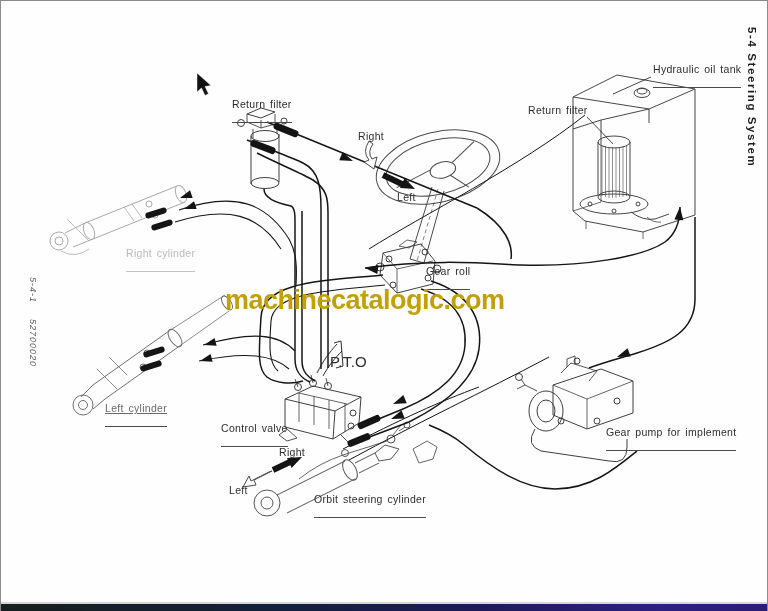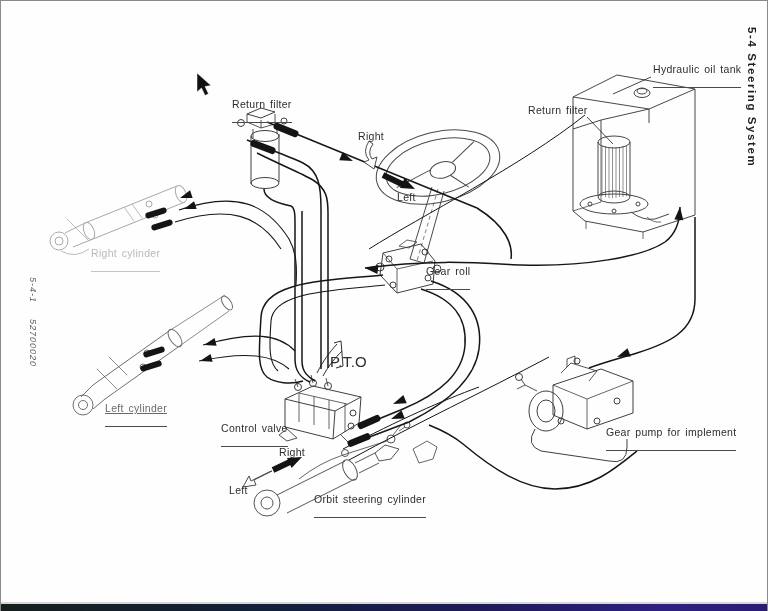--- a/index.html
+++ b/index.html
@@ -17,21 +17,21 @@
   .lbl{
     position:absolute;
     font-size:10.5px;
     letter-spacing:0.3px;
     word-spacing:1.5px;
     color:#2d2d2d;
     white-space:nowrap;
     line-height:1;
   }
   .u{border-bottom:1px solid #4a4a4a;padding-bottom:12px;}
-  .faded{color:#b9b9b9;border-bottom-color:#c4c4c4;}
+  .faded{color:#b9b9b9;border-bottom-color:#c4c4c4;margin-left:35px;}
   .halffade{color:#6a6a6a;text-decoration:underline;}
   .watermark{
     position:absolute;
     left:224px;top:284px;
     font-size:27px;
     font-weight:bold;
     letter-spacing:-0.5px;
     color:#c2a00a;
   }
   .side-right{
@@ -290,19 +290,20 @@
   <div class="lbl u" style="left:425px;top:265px">Gear roll</div>
   <div class="lbl u faded" style="left:90px;top:247px">Right cylinder</div>
   <div class="lbl u halffade" style="left:104px;top:402px">Left cylinder</div>
   <div class="lbl u" style="left:220px;top:422px">Control valve</div>
   <div class="lbl" style="left:329px;top:353px;font-size:15px">P.T.O</div>
   <div class="lbl" style="left:278px;top:446px">Right</div>
   <div class="lbl" style="left:228px;top:484px">Left</div>
   <div class="lbl u" style="left:313px;top:493px">Orbit steering cylinder</div>
   <div class="lbl u" style="left:605px;top:426px">Gear pump for implement</div>
 
+  <div class="watermark">machinecatalogic.com</div>
 
   <div class="side-right">5-4 Steering System</div>
   <div class="side-left"><span>5-4-1</span><span class="gap"></span><span>52700020</span></div>
 
   <div class="bottom-line"></div>
   <div class="bottom-strip"></div>
 </div>
 
 </body></html>

